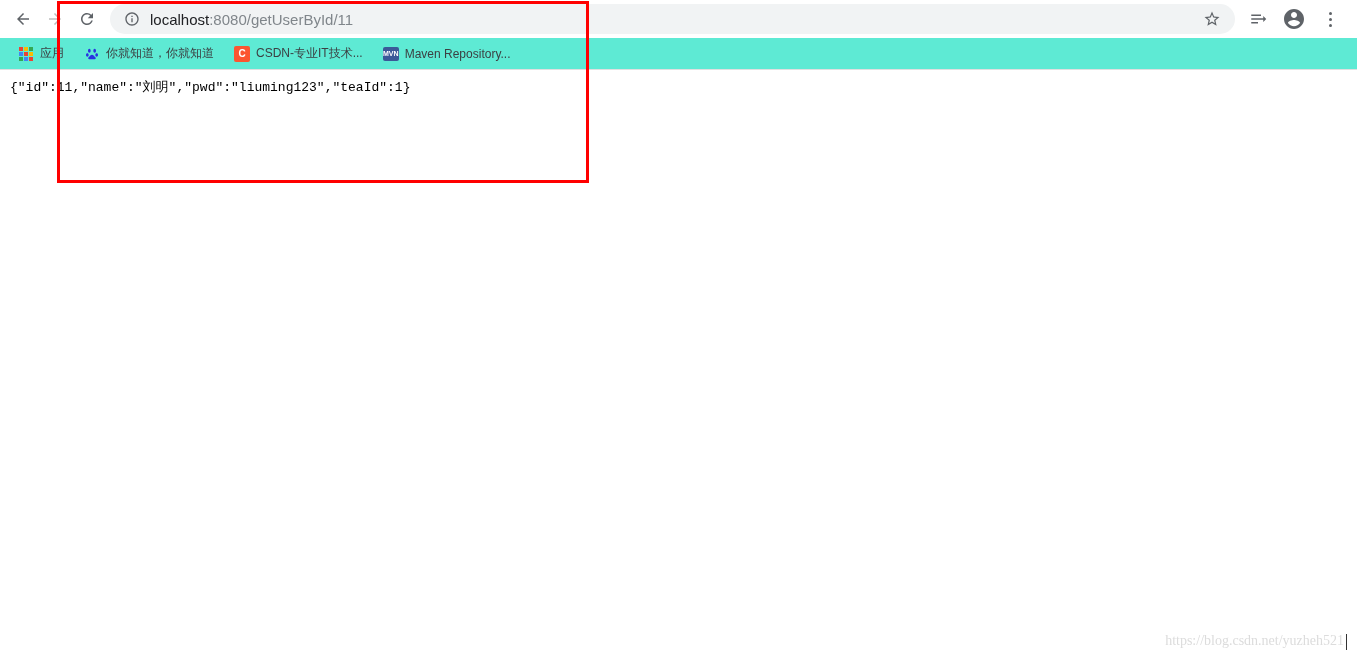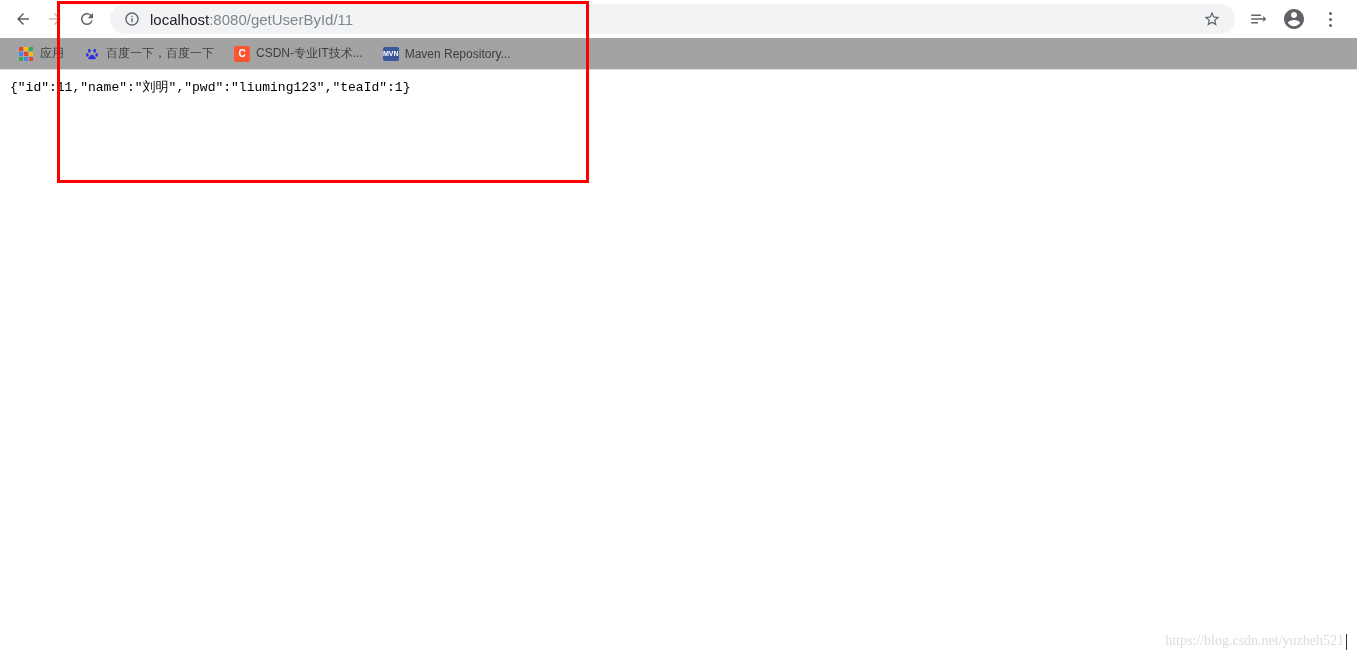--- a/index.html
+++ b/index.html
@@ -118,21 +118,21 @@
       background: #5f6368;
       border-radius: 50%;
     }
     .bookmarks-bar {
       height: 32px;
       display: flex;
       align-items: center;
       padding: 0 10px;
       gap: 4px;
       border-bottom: 1px solid #e0e0e0;
-      background: #a3a3a3;
+      background: #5eead4;
     }
     .bm-item {
       display: flex;
       align-items: center;
       gap: 6px;
       padding: 4px 8px;
       border-radius: 4px;
       cursor: pointer;
       font-size: 12px;
       color: #3c4043;
@@ -292,21 +292,21 @@
         </span>
     </span>
     <span>应用</span>
   </div>
   <div class="bm-item">
     <span class="bm-icon baidu-icon">
       <svg viewBox="0 0 24 24">
           <path fill="currentColor" d="M8 4c1.1 0 2 1.3 2 3s-.9 3-2 3-2-1.3-2-3 .9-3 2-3zm8 0c1.1 0 2 1.3 2 3s-.9 3-2 3-2-1.3-2-3 .9-3 2-3zM5 11c1.1 0 2 1 2 2.5S6.1 16 5 16s-2-1-2-2.5.9-2.5 2-2.5zm14 0c1.1 0 2 1 2 2.5S20.1 16 19 16s-2-1-2-2.5.9-2.5 2-2.5zm-7 2c2 0 4 3 5 4s1 3-1 3h-8c-2 0-2-2-1-3s3-4 5-4z"></path>
         </svg>
     </span>
-    <span>百度一下，百度一下</span>
+    <span>你就知道，你就知道</span>
   </div>
   <div class="bm-item">
     <span class="bm-icon csdn-icon">C</span>
     <span>CSDN-专业IT技术...</span>
   </div>
   <div class="bm-item">
     <span class="bm-icon mvn-icon">MVN</span>
     <span>Maven Repository...</span>
   </div>
 </div>

